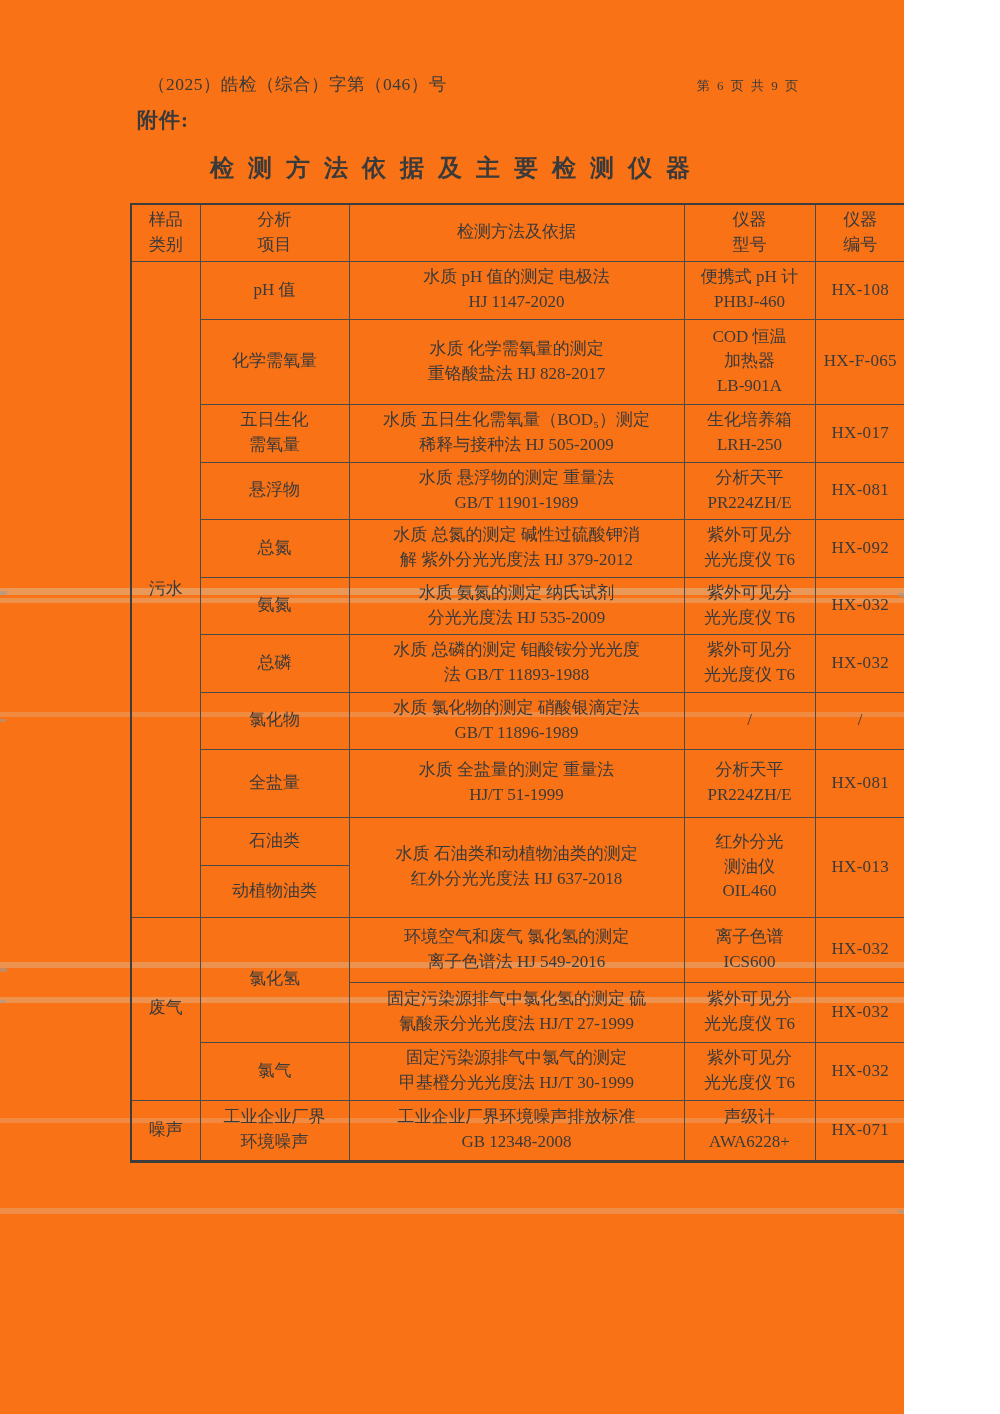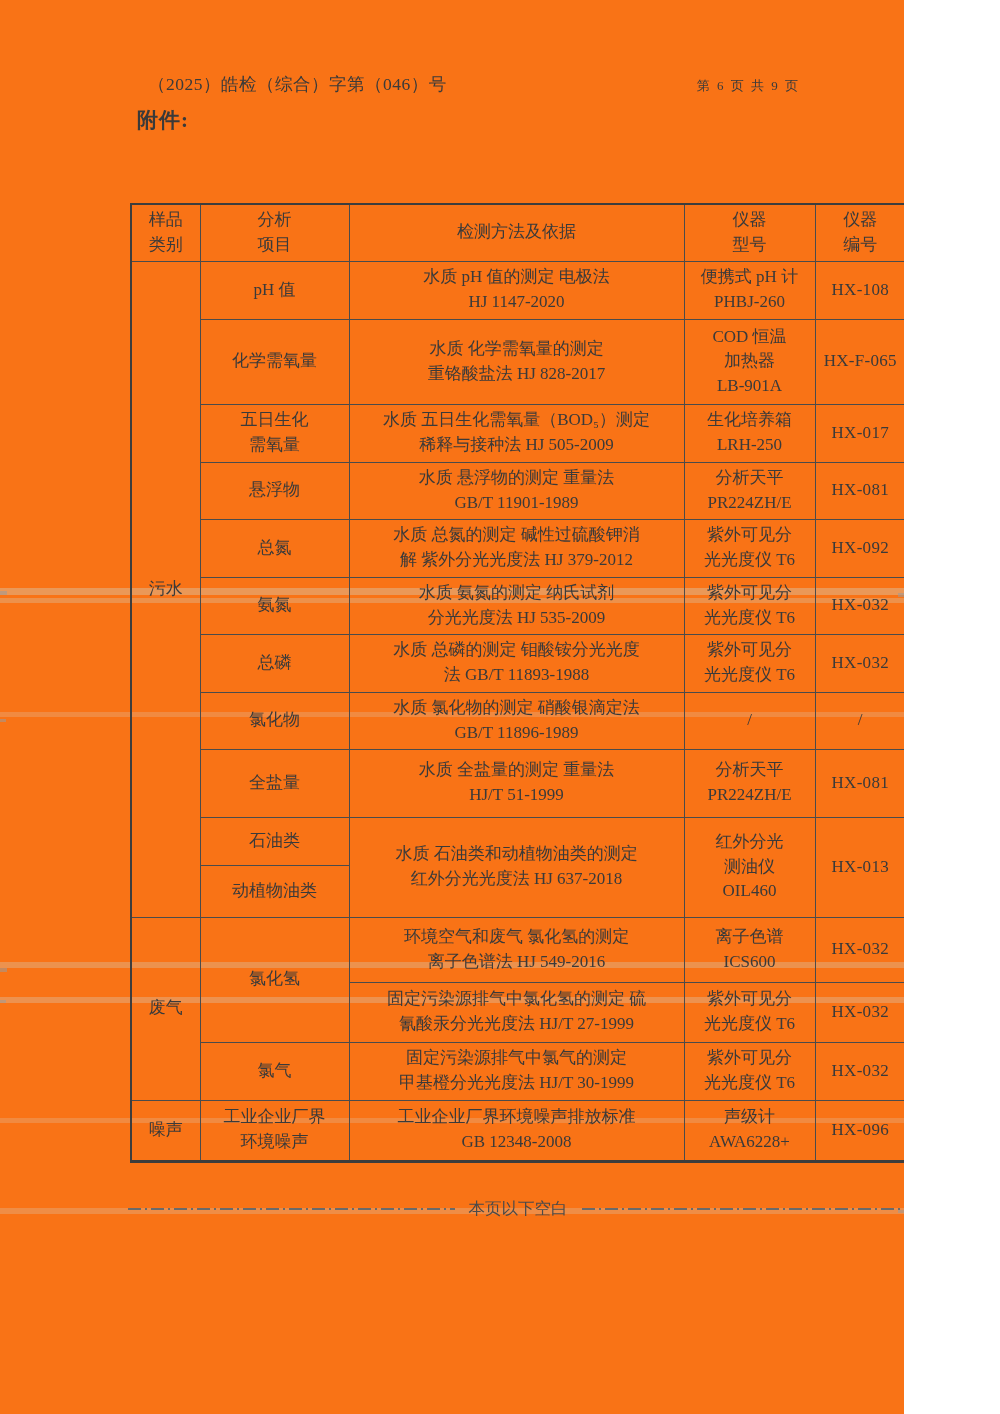--- a/index.html
+++ b/index.html
@@ -81,20 +81,21 @@
   <div class="edge-mark" style="right:0;top:593px;width:6px;height:4px;"></div>
   <div class="edge-mark" style="right:0;top:1210px;width:6px;height:3px;"></div>
 
   <div class="doc-header">
     <span>（2025）皓检（综合）字第（046）号</span>
     <span class="page-info">第 6 页 共 9 页</span>
   </div>
 
   <div class="attachment">附件:</div>
 
+  <div class="title">检 测 方 法 依 据 及 主 要 检 测 仪 器</div>
 
   <table class="report">
     <colgroup>
       <col style="width:69px">
         <col style="width:149px">
         <col style="width:335px">
         <col style="width:131px">
         <col style="width:91px">
     </colgroup>
     <tbody>
@@ -109,21 +110,21 @@
         <th>仪器
 编号</th>
       </tr>
 
       <tr style="height:58px">
         <td rowspan="11">污水</td>
         <td>pH 值</td>
         <td>水质  pH 值的测定  电极法
 HJ 1147-2020</td>
         <td>便携式 pH 计
-PHBJ-260</td>
+PHBJ-460</td>
         <td class="code">HX-108</td>
       </tr>
 
       <tr style="height:85px">
         <td>化学需氧量</td>
         <td>水质  化学需氧量的测定
 重铬酸盐法 HJ 828-2017</td>
         <td>COD 恒温
 加热器
 LB-901A</td>
@@ -235,24 +236,19 @@
       </tr>
 
       <tr style="height:61px">
         <td>噪声</td>
         <td>工业企业厂界
 环境噪声</td>
         <td>工业企业厂界环境噪声排放标准
 GB 12348-2008</td>
         <td>声级计
 AWA6228+</td>
-        <td class="code">HX-096</td>
+        <td class="code">HX-071</td>
       </tr>
     </tbody>
   </table>
 
-  <div class="footer-line">
-    <span class="dashdot"></span>
-    <span>本页以下空白</span>
-    <span class="dashdot"></span>
-  </div>
 
 </div>
 
 </body></html>

